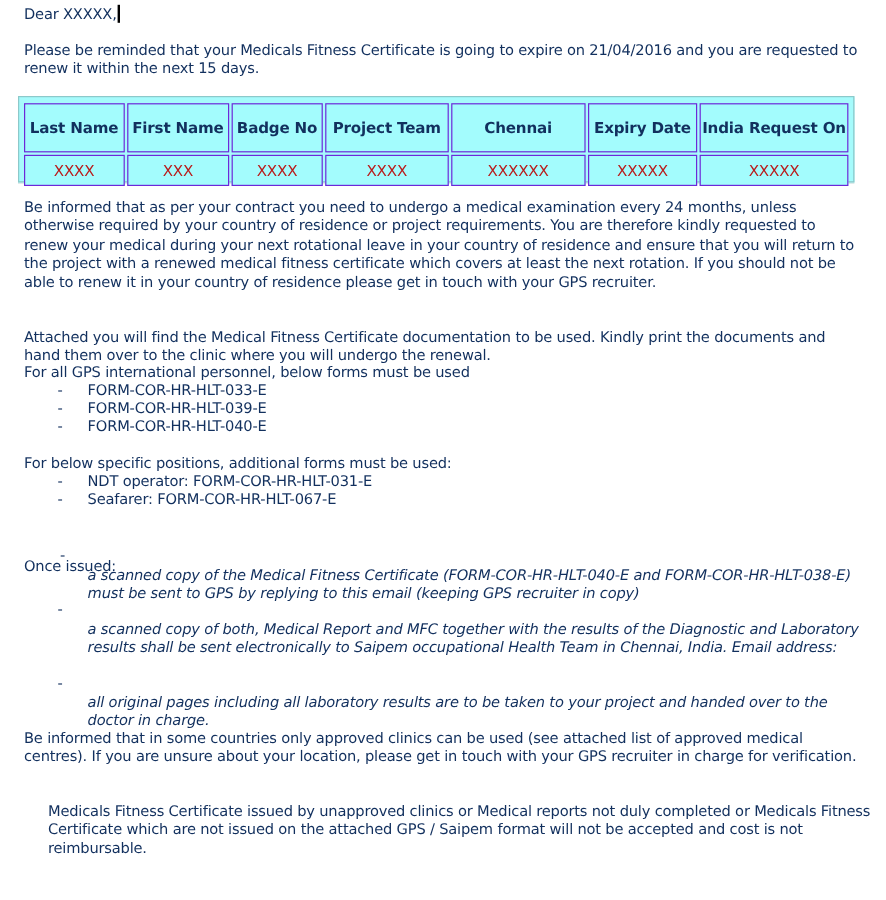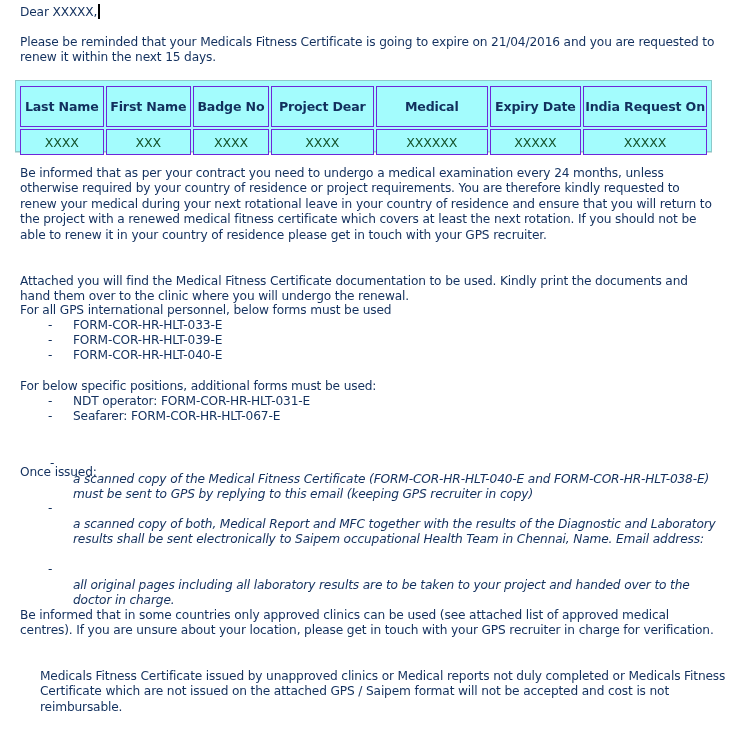--- a/index.html
+++ b/index.html
@@ -61,21 +61,21 @@
   }
   table.mf th {
     height: 37px;
     font-weight: bold;
     font-size: 12.6px;
     color: #12305e;
   }
   table.mf td {
     height: 22px;
     font-size: 12.6px;
-    color: #14532d;
+    color: #b91c1c;
   }
   .li {
     position: absolute;
     left: 48px;
     line-height: 15.4px;
   }
   .li .dash {
     position: absolute;
     left: 0;
     top: 0;
@@ -121,22 +121,22 @@
       <col style="width:104px">
       <col style="width:116px">
       <col style="width:92px">
       <col style="width:123px">
     </colgroup>
     <thead>
       <tr>
         <th>Last Name</th>
         <th>First Name</th>
         <th>Badge No</th>
-        <th>Project Dear</th>
-        <th>Medical</th>
+        <th>Project Team</th>
+        <th>Chennai</th>
         <th>Expiry Date</th>
         <th>India Request On</th>
       </tr>
     </thead>
     <tbody>
       <tr>
         <td>XXXX</td>
         <td>XXX</td>
         <td>XXXX</td>
         <td>XXXX</td>
@@ -176,21 +176,21 @@
   <span class="txt">Seafarer: FORM-COR-HR-HLT-067-E</span>
 </div>
 
 <p class="p" style="top:441px;margin-top:24px;">Once issued:</p>
 <div class="bl" style="top:456px; left:50px;">
   <span class="dash">-</span>
   <span class="txt" style="left:23px; width:640px;"> a scanned copy of the Medical Fitness Certificate (FORM-COR-HR-HLT-040-E and FORM-COR-HR-HLT-038-E) must be sent to GPS by replying to this email (keeping GPS recruiter in copy)</span>
 </div>
 <div class="bl" style="top:501px;">
   <span class="dash">-</span>
-  <span class="txt">a scanned copy of both, Medical Report and MFC together with the results of the Diagnostic and Laboratory results shall be sent electronically to Saipem occupational Health Team in Chennai, Name. Email address:</span>
+  <span class="txt">a scanned copy of both, Medical Report and MFC together with the results of the Diagnostic and Laboratory results shall be sent electronically to Saipem occupational Health Team in Chennai, India. Email address:</span>
 </div>
 <div class="bl" style="top:562px;">
   <span class="dash">-</span>
   <span class="txt">all original pages including all laboratory results are to be taken to your project and handed over to the doctor in charge.</span>
 </div>
 
 <p class="p" style="top:608px;">Be informed that in some countries only approved clinics can be used (see attached list of approved medical centres). If you are unsure about your location, please get in touch with your GPS recruiter in charge for verification.</p>
 
 <p class="p" style="top:669px;margin-left:20px;">Medicals Fitness Certificate issued by unapproved clinics or Medical reports not duly completed or Medicals Fitness Certificate which are not issued on the attached GPS / Saipem format will not be accepted and cost is not reimbursable.</p>
 

